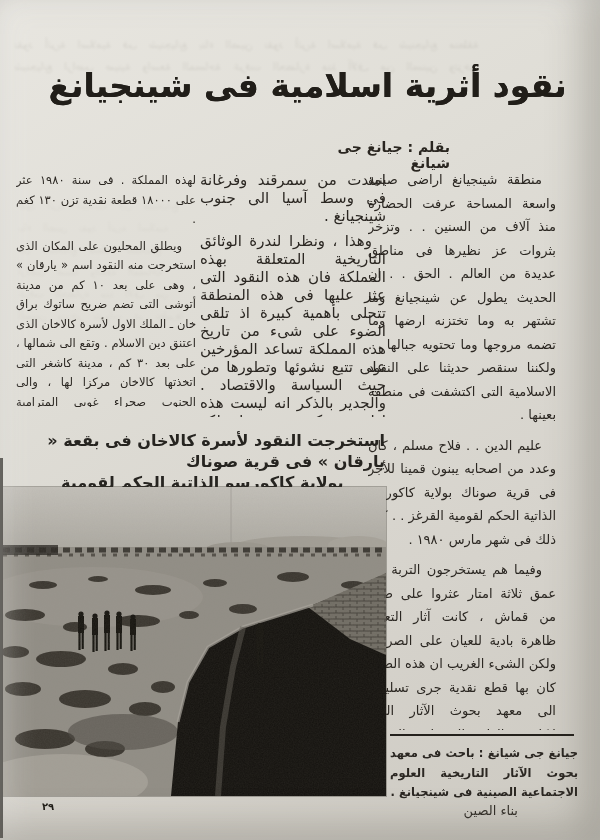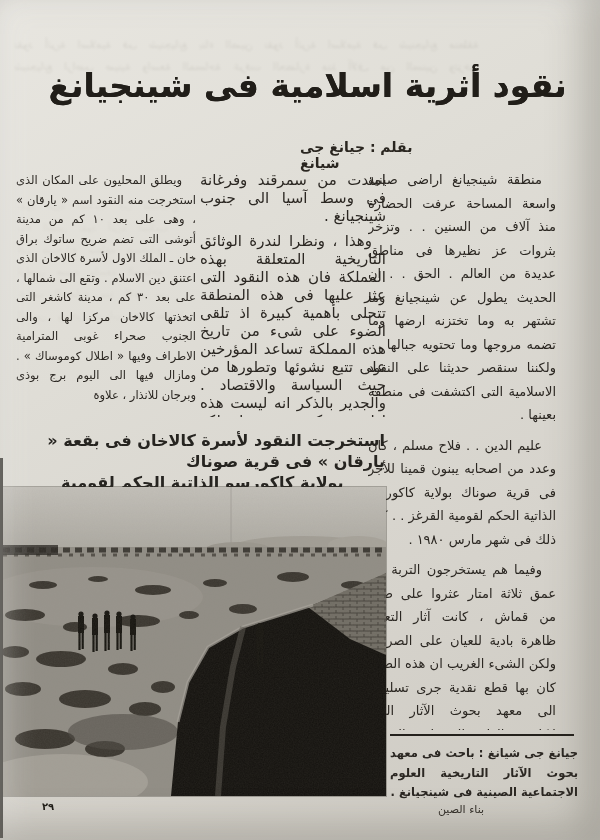--- a/index.html
+++ b/index.html
@@ -31,21 +31,21 @@
   
   .title{
     position:absolute;left:0;right:20px;top:66px;margin:0;
     text-align:center;direction:rtl;
     font-size:33px;font-weight:bold;color:#211e19;
     text-shadow:0 0 .5px #211e19;
     padding-left:35px;
   }
   .byline{
     position:absolute;left:300px;top:139px;width:150px;
-    text-align:left;direction:rtl;
+    text-align:right;direction:rtl;
     font-size:14px;font-weight:bold;color:#2a2620;
   }
   
   .col{
     position:absolute;direction:rtl;text-align:justify;
     color:#2b2722;overflow:hidden;
   }
   .col p{margin:0 0 7px 0;text-indent:14px;}
   .col p.no-indent{text-indent:0;}
   .col-right{left:368px;top:168px;width:188px;height:562px;font-size:13px;line-height:23.5px;}
@@ -68,21 +68,21 @@
     position:absolute;left:390px;top:734px;width:184px;height:2px;
     background:#24211c;
   }
   .bio{
     position:absolute;left:390px;top:744px;width:188px;height:62px;overflow:hidden;
     direction:rtl;text-align:justify;
     font-size:11.5px;font-weight:bold;color:#2b2722;line-height:19.5px;
   }
   .magazine{
     position:absolute;left:438px;top:803px;width:80px;
-    direction:rtl;text-align:left;font-size:11px;color:#34302a;
+    direction:rtl;text-align:right;font-size:13px;color:#34302a;
   }
   .pagenum{
     position:absolute;left:42px;top:801px;
     font-size:10px;font-weight:bold;color:#211e19;direction:rtl;
   }
 </style>
 </head>
 <body>
 
 <div class="page">
@@ -99,20 +99,21 @@
     <p>وفيما هم يستخرجون التربة من عمق ثلاثة امتار عثروا على صرة من قماش ، كانت آثار التعفن ظاهرة بادية للعيان على الصرة . ولكن الشىء الغريب ان هذه الصرة كان بها قطع نقدية جرى تسليمها الى معهد بحوث الآثار التابع لاكاديمية العلوم الاجتماعية الصينية . وفى العام ١٩٨١ ، كلفت باجراء البحوث عليها . اول ما بدأت ، انى ازلت عنها التراب وما علق بها من صدأ ، فظهرت عليها كتابات وصور ـ انها ولدهشتى : نقود جرى تداولها فى أسرة كالاخان فى القرن الحادى عشر الميلادى .</p>
 
   </div>
 
   <div class="col col-middle">
     <p class="no-indent">امتدت من سمرقند وفرغانة فى وسط آسيا الى جنوب شينجيانغ .</p>
     <p>وهذا ، ونظرا لندرة الوثائق التاريخية المتعلقة بهذه المملكة فان هذه النقود التى عثر عليها فى هذه المنطقة تتحلى بأهمية كبيرة اذ تلقى الضوء على شىء من تاريخ هذه المملكة تساعد المؤرخين على تتبع نشوئها وتطورها من حيث السياسة والاقتصاد . والجدير بالذكر انه ليست هذه اول مرة تكتشف نقود لمملكة كالاخان ، بل عثر غير مرة فى جنوب حوض تاريم ـ الموقع الرئيسى</p>
   </div>
 
   <div class="col col-left">
+    <p class="no-indent">لهذه المملكة . فى سنة ١٩٨٠ عثر على ١٨٠٠٠ قطعة نقدية تزن ١٣٠ كغم .</p>
     <p>ويطلق المحليون على المكان الذى استخرجت منه النقود اسم « يارقان » ، وهى على بعد ١٠ كم من مدينة أتوشى التى تضم ضريح ساتوك براق خان ـ الملك الاول لأسرة كالاخان الذى اعتنق دين الاسلام . وتقع الى شمالها ، على بعد ٣٠ كم ، مدينة كاشغر التى اتخذتها كالاخان مركزا لها ، والى الجنوب صحراء غوبى المترامية الاطراف وفيها « اطلال كوموساك » . ومازال فيها الى اليوم برج بوذى وبرجان للانذار ، علاوة</p>
   </div>
 
   <div class="caption">
     <div class="cap1">استخرجت النقود لأسرة كالاخان فى بقعة « يارقان » فى قرية صوناك</div>
     <div class="cap2">بولاية كاكورسو الذاتية الحكم لقومية القرغز .</div>
   </div>
 
   <div class="photo">
     <svg width="383" height="309" viewBox="0 0 383 309" xmlns="http://www.w3.org/2000/svg">

